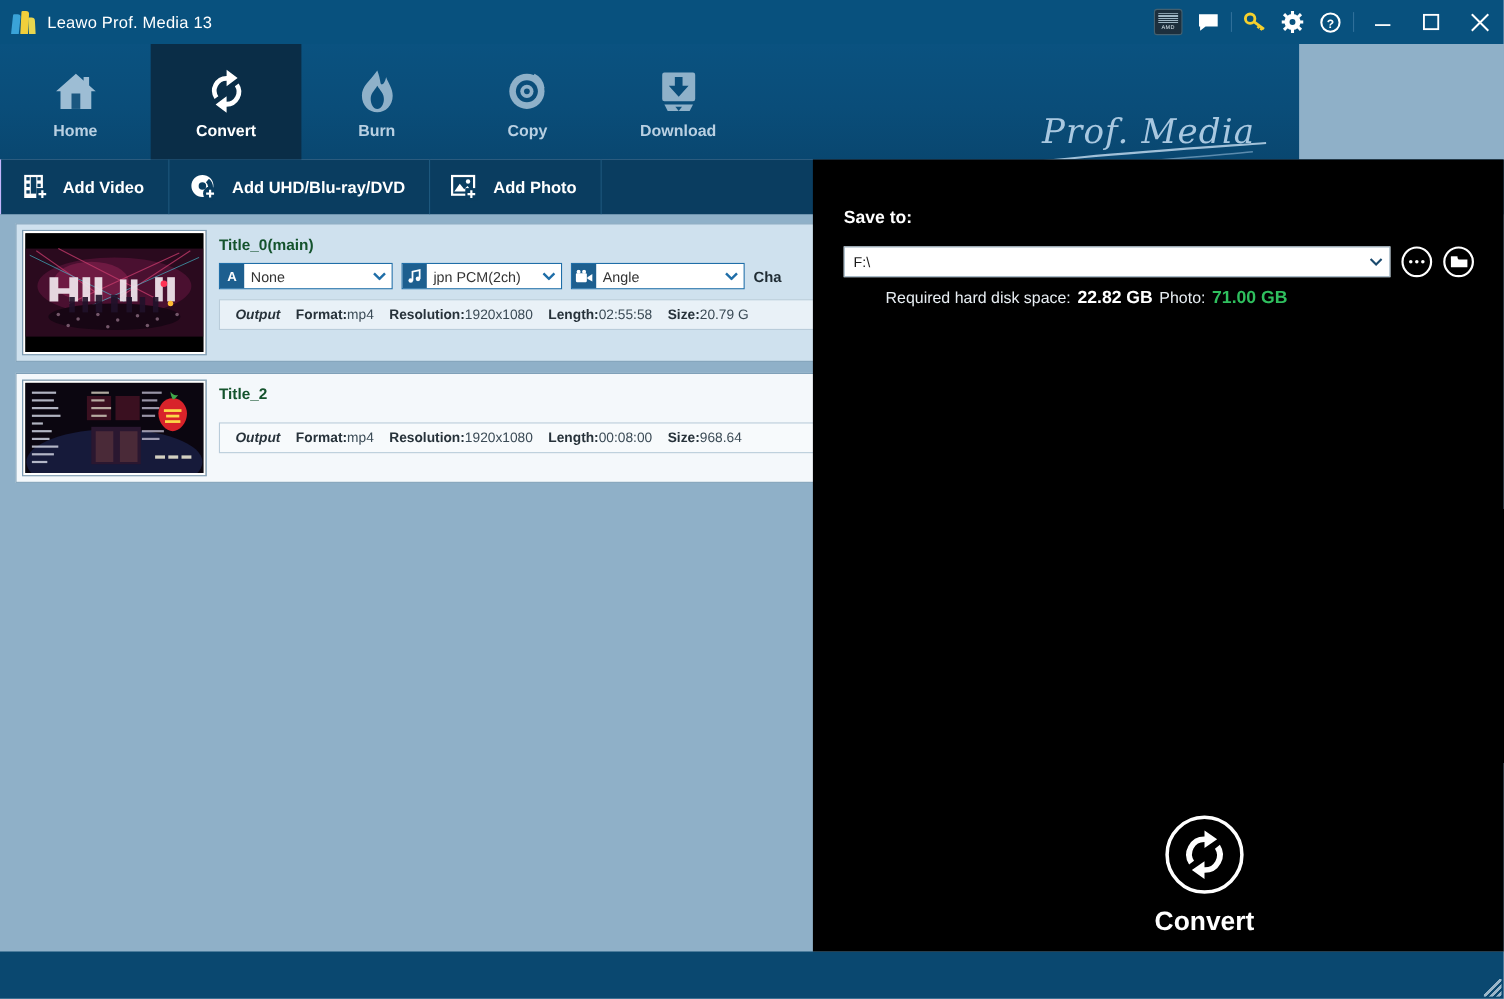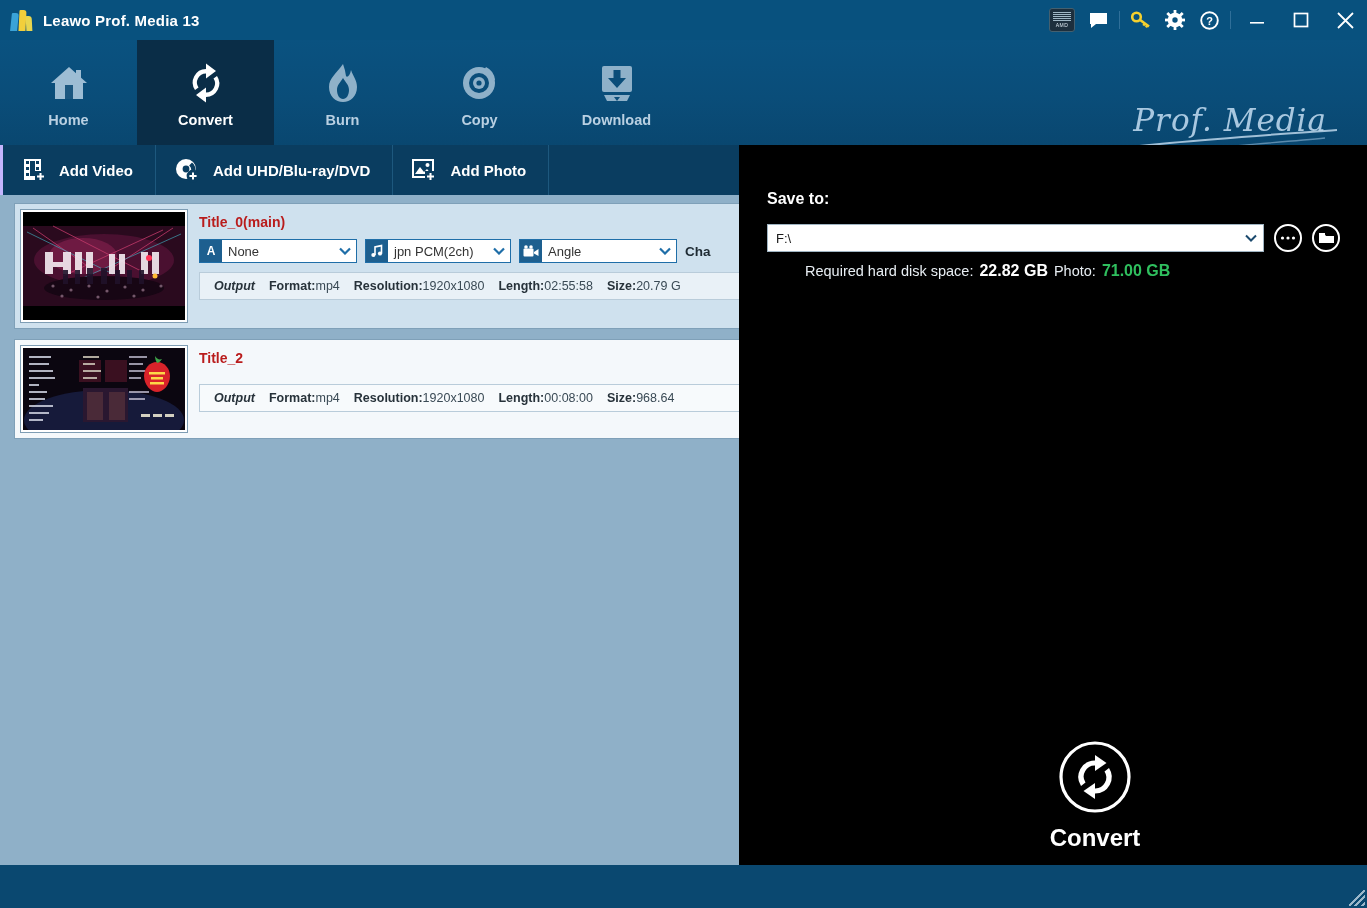--- a/index.html
+++ b/index.html
@@ -28,21 +28,21 @@
     position: relative;
   }
   #app-logo .bar {
     position: absolute; bottom: 0; border-radius: 1px 3px 0 0;
   }
   #app-logo .b1 { left: 0; width: 7px; height: 18px; background: #3aa3d8; transform: skewX(-6deg);}
   #app-logo .b2 { left: 8px; width: 7px; height: 21px; background: #f2cf3b; transform: skewX(-3deg);}
   #app-logo .b3 { left: 15px; width: 6px; height: 15px; background: #e8d64f; transform: skewX(3deg);}
   #title-text {
     margin-left: 10px;
-    color: #ffffff; font-size: 15px; letter-spacing: .2px; font-weight: bold;
+    color: #ffffff; font-size: 15px; letter-spacing: .2px;
   }
   #title-icons {
     position: absolute; right: 0; top: 0; height: 40px;
     display: flex; align-items: center;
   }
   .ticon {
     width: 34px; height: 40px;
     display: flex; align-items: center; justify-content: center;
     color: #ffffff; cursor: pointer;
   }
@@ -61,21 +61,21 @@
   }
   #amd-badge .amdtxt {
     font-size: 5px; color: #dbe6ee; letter-spacing: .4px;
     font-family: "Liberation Sans", sans-serif;
   }
   .wbtn { width: 44px; height: 40px; display:flex; align-items:center; justify-content:center; color:#fff; cursor:pointer;}
 
   
   #navbar {
     position: absolute; left: 0; top: 40px;
-    width: 1367px; height: 105px;
+    width: 1181px; height: 105px;
     background: linear-gradient(to bottom, #0a5280 0%, #0a4d79 55%, #094770 100%);
     display: flex; align-items: stretch;
   }
   .nav-item {
     width: 137px; height: 105px;
     display: flex; flex-direction: column;
     align-items: center; justify-content: center;
     cursor: pointer; color: #b9d0e2;
   }
   .nav-item.active { background: #0a2d47; color: #ffffff; }
@@ -103,21 +103,21 @@
     background: #0a3d60;
     display: flex; align-items: stretch;
   }
   .tb-btn {
     display: flex; align-items: center; gap: 13px;
     padding: 0 22px 0 18px;
     color: #ffffff; font-size: 15px; font-weight: bold;
     cursor: pointer;
     border-right: 1px solid #1d587e;
   }
-  .tb-btn:first-child { border-left: 3px solid #c4b5fd; gap: 12px; }
+  .tb-btn:first-child { border-left: 1px solid #c4b5fd; gap: 12px; }
 
   
   #filelist {
     position: absolute; left: 0; top: 195px;
     width: 1367px; height: 660px;
     background: #8fb0c8;
     padding: 8px 0 0 14px;
   }
   .file-item {
     position: relative;
@@ -132,21 +132,21 @@
   .thumb {
     width: 166px; height: 112px;
     border: 2px solid #ffffff;
     outline: 1px solid #7e9db4;
     background: #000; flex: none;
     position: relative; overflow: hidden;
   }
   .thumb.short { height: 86px; }
   .file-body { flex: 1; padding-left: 12px; min-width: 0; }
   .file-title {
-    font-size: 14px; font-weight: bold; color: #b91c1c;
+    font-size: 14px; font-weight: bold; color: #14532d;
     margin: 4px 0 9px 0;
   }
   .ctrl-row { display: flex; align-items: center; gap: 8px; }
   .combo {
     display: flex; align-items: center;
     height: 24px; border: 1px solid #1f6ea8;
     background: #ffffff;
   }
   .combo .cicon {
     width: 22px; height: 22px; flex: none;

